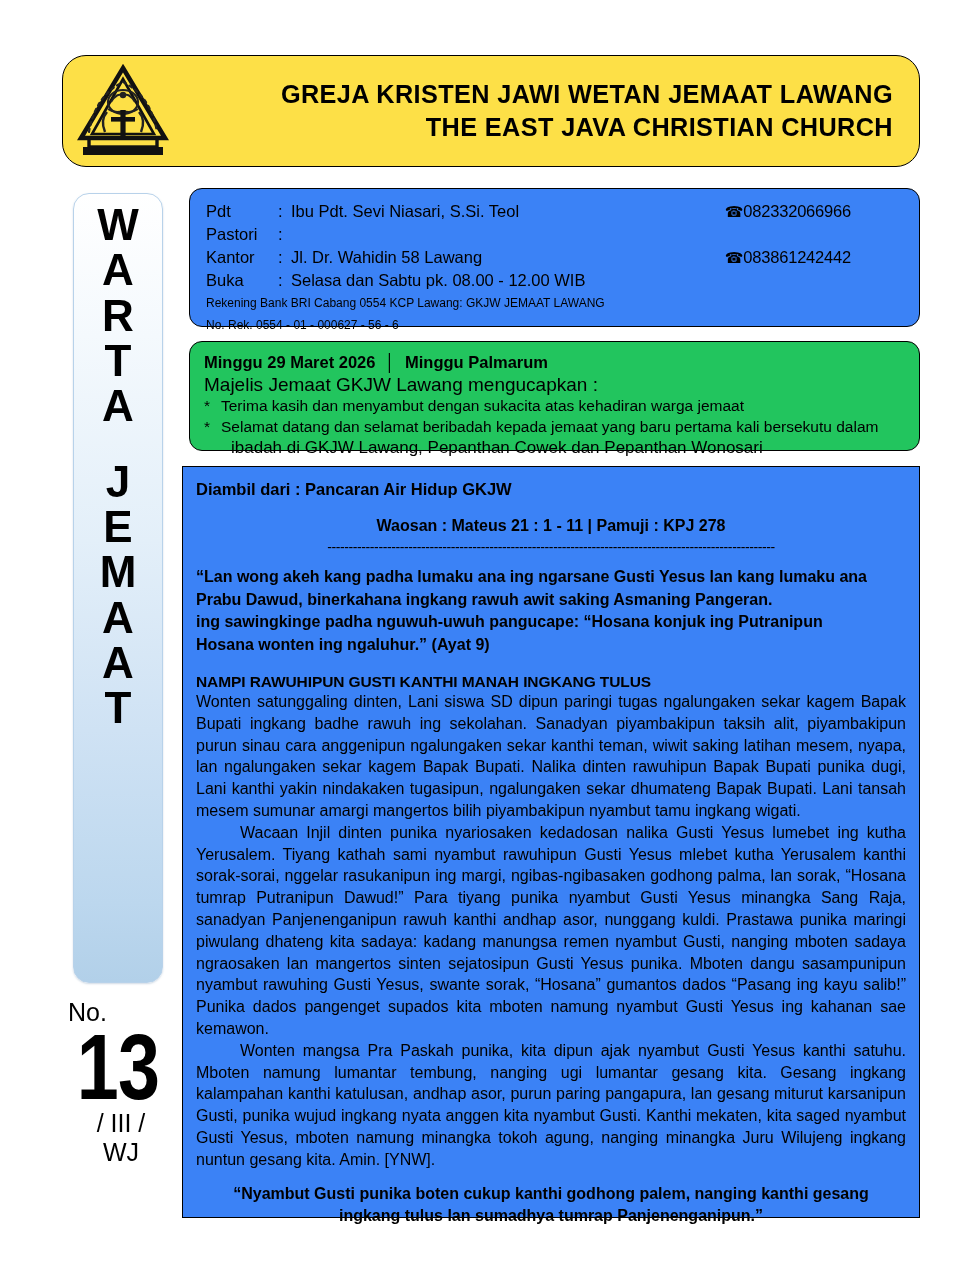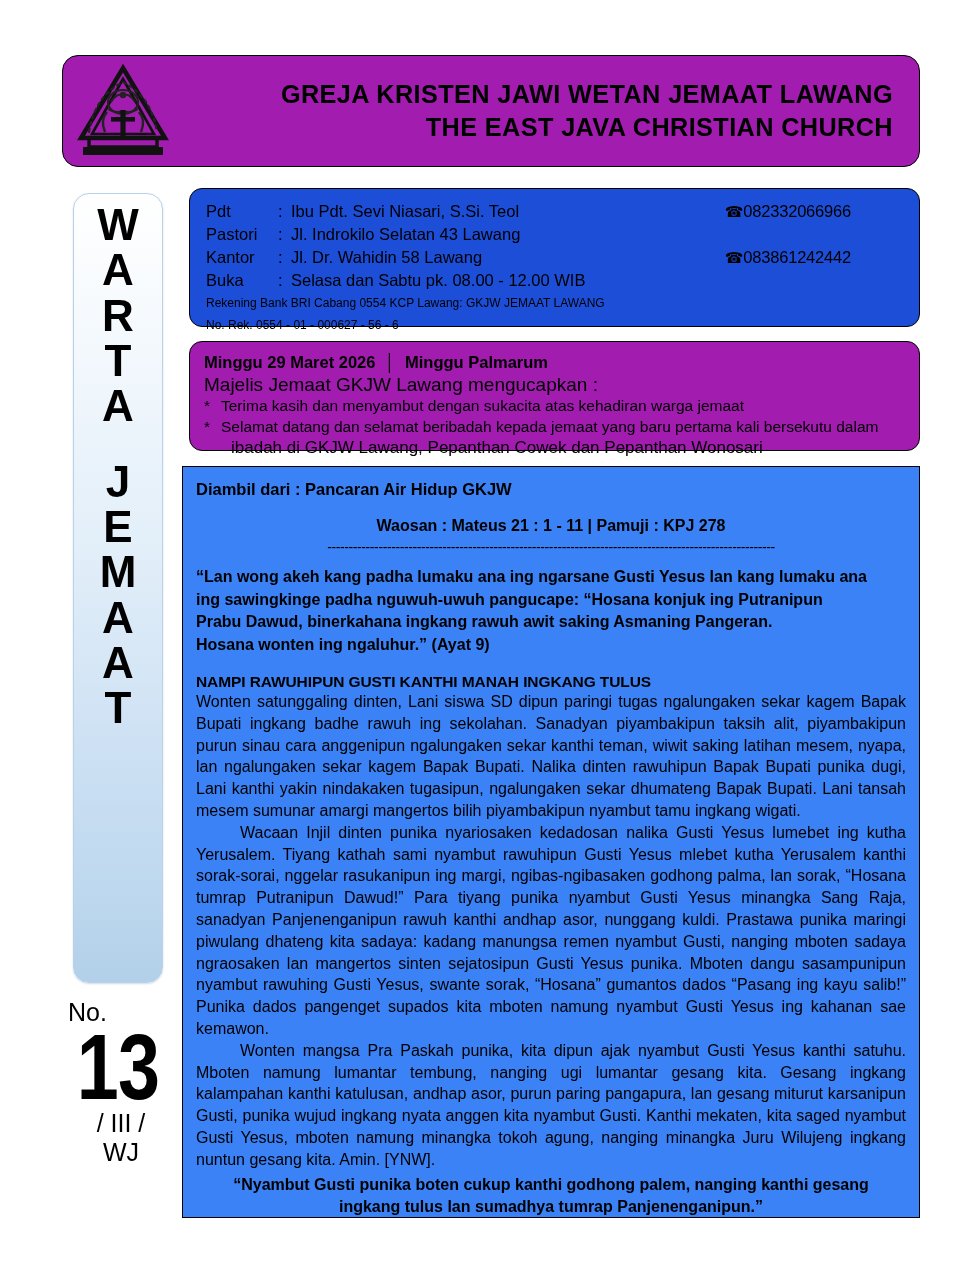--- a/index.html
+++ b/index.html
@@ -21,22 +21,22 @@
   }
 
   
   .header-box {
     position: absolute;
     left: 62px;
     top: 55px;
     width: 858px;
     height: 112px;
     border: 1.5px solid #000;
-    border-radius: 16px;
-    background: #a21caf;
+    border-radius: 24px;
+    background: #fde047;
     display: flex;
     align-items: center;
   }
 
   .logo-wrap {
     width: 120px;
     height: 104px;
     flex: 0 0 120px;
     display: flex;
     align-items: center;
@@ -120,21 +120,21 @@
 
   
   .info-box {
     position: absolute;
     left: 189px;
     top: 188px;
     width: 731px;
     height: 139px;
     border: 1.3px solid #000;
     border-radius: 13px;
-    background: #1d4ed8;
+    background: #3b82f6;
     padding: 11px 16px 0 16px;
   }
 
   .info-row {
     display: flex;
     align-items: baseline;
     font-size: 16.5px;
     line-height: 22.4px;
     white-space: nowrap;
   }
@@ -151,21 +151,21 @@
 
   
   .greet-box {
     position: absolute;
     left: 189px;
     top: 341px;
     width: 731px;
     height: 110px;
     border: 1.3px solid #000;
     border-radius: 13px;
-    background: #a21caf;
+    background: #22c55e;
     padding: 9px 14px 0 14px;
   }
   .greet-title {
     font-size: 16.5px;
     font-weight: bold;
     line-height: 22px;
     margin-bottom: 1px;
   }
   .greet-title .divider { font-weight: normal; padding: 0 5px; }
   .greet-line {
@@ -243,21 +243,21 @@
     text-align: justify;
     text-justify: inter-word;
   }
   .body-par.indent { text-indent: 44px; }
 
   .closing-quote {
     font-size: 16px;
     font-weight: bold;
     text-align: center;
     line-height: 22px;
-    margin-top: 3px;
+    margin-top: 12px;
     padding: 0 6px;
   }
 </style>
 </head>
 <body>
 
 <div id="page">
 
   <div class="header-box">
     <div class="logo-wrap">
@@ -316,21 +316,20 @@
     <div class="info-row">
       <span class="lbl">Pdt</span>
       <span class="sep">:</span>
       <span class="val">Ibu Pdt. Sevi Niasari, S.Si. Teol</span>
       <span class="phone"><span class="phone-icon">☎</span><span>082332066966</span></span>
     </div>
 
     <div class="info-row">
       <span class="lbl">Pastori</span>
       <span class="sep">:</span>
-      <span class="val">Jl. Indrokilo Selatan 43 Lawang</span>
     </div>
 
     <div class="info-row">
       <span class="lbl">Kantor</span>
       <span class="sep">:</span>
       <span class="val">Jl. Dr. Wahidin 58 Lawang</span>
       <span class="phone"><span class="phone-icon">☎</span><span>083861242442</span></span>
     </div>
 
     <div class="info-row">
@@ -364,22 +363,22 @@
   <div class="main-box">
 
     <div class="source-line">Diambil dari : Pancaran Air Hidup GKJW</div>
 
     <div class="reading-line">Waosan : Mateus 21 : 1 - 11 | Pamuji : KPJ 278</div>
 
     <div class="dash-sep">---------------------------------------------------------------------------------------------------------</div>
 
     <div class="verse">
       <div>“Lan wong akeh kang padha lumaku ana ing ngarsane Gusti Yesus lan kang lumaku ana</div>
+      <div>Prabu Dawud, binerkahana ingkang rawuh awit saking Asmaning Pangeran.</div>
       <div>ing sawingkinge padha nguwuh-uwuh pangucape: “Hosana konjuk ing Putranipun</div>
-      <div>Prabu Dawud, binerkahana ingkang rawuh awit saking Asmaning Pangeran.</div>
       <div>Hosana wonten ing ngaluhur.” (Ayat 9)</div>
     </div>
 
     <div class="sermon-title">NAMPI RAWUHIPUN GUSTI KANTHI MANAH INGKANG TULUS</div>
 
     <div class="body-par">Wonten satunggaling dinten, Lani siswa SD dipun paringi tugas ngalungaken sekar kagem Bapak Bupati ingkang badhe rawuh ing sekolahan. Sanadyan piyambakipun taksih alit, piyambakipun purun sinau cara anggenipun ngalungaken sekar kanthi teman, wiwit saking latihan mesem, nyapa, lan ngalungaken sekar kagem Bapak Bupati. Nalika dinten rawuhipun Bapak Bupati punika dugi, Lani kanthi yakin nindakaken tugasipun, ngalungaken sekar dhumateng Bapak Bupati. Lani tansah mesem sumunar amargi mangertos bilih piyambakipun nyambut tamu ingkang wigati.</div>
     <div class="body-par indent">Wacaan Injil dinten punika nyariosaken kedadosan nalika Gusti Yesus lumebet ing kutha Yerusalem. Tiyang kathah sami nyambut rawuhipun Gusti Yesus mlebet kutha Yerusalem kanthi sorak-sorai, nggelar rasukanipun ing margi, ngibas-ngibasaken godhong palma, lan sorak, “Hosana tumrap Putranipun Dawud!” Para tiyang punika nyambut Gusti Yesus minangka Sang Raja, sanadyan Panjenenganipun rawuh kanthi andhap asor, nunggang kuldi. Prastawa punika maringi piwulang dhateng kita sadaya: kadang manungsa remen nyambut Gusti, nanging mboten sadaya ngraosaken lan mangertos sinten sejatosipun Gusti Yesus punika. Mboten dangu sasampunipun nyambut rawuhing Gusti Yesus, swante sorak, “Hosana” gumantos dados “Pasang ing kayu salib!” Punika dados pangenget supados kita mboten namung nyambut Gusti Yesus ing kahanan sae kemawon.</div>
     <div class="body-par indent">Wonten mangsa Pra Paskah punika, kita dipun ajak nyambut Gusti Yesus kanthi satuhu. Mboten namung lumantar tembung, nanging ugi lumantar gesang kita. Gesang ingkang kalampahan kanthi katulusan, andhap asor, purun paring pangapura, lan gesang miturut karsanipun Gusti, punika wujud ingkang nyata anggen kita nyambut Gusti. Kanthi mekaten, kita saged nyambut Gusti Yesus, mboten namung minangka tokoh agung, nanging minangka Juru Wilujeng ingkang nuntun gesang kita. Amin. [YNW].</div>
 
     <div class="closing-quote">“Nyambut Gusti punika boten cukup kanthi godhong palem, nanging kanthi gesang ingkang tulus lan sumadhya tumrap Panjenenganipun.”</div>

